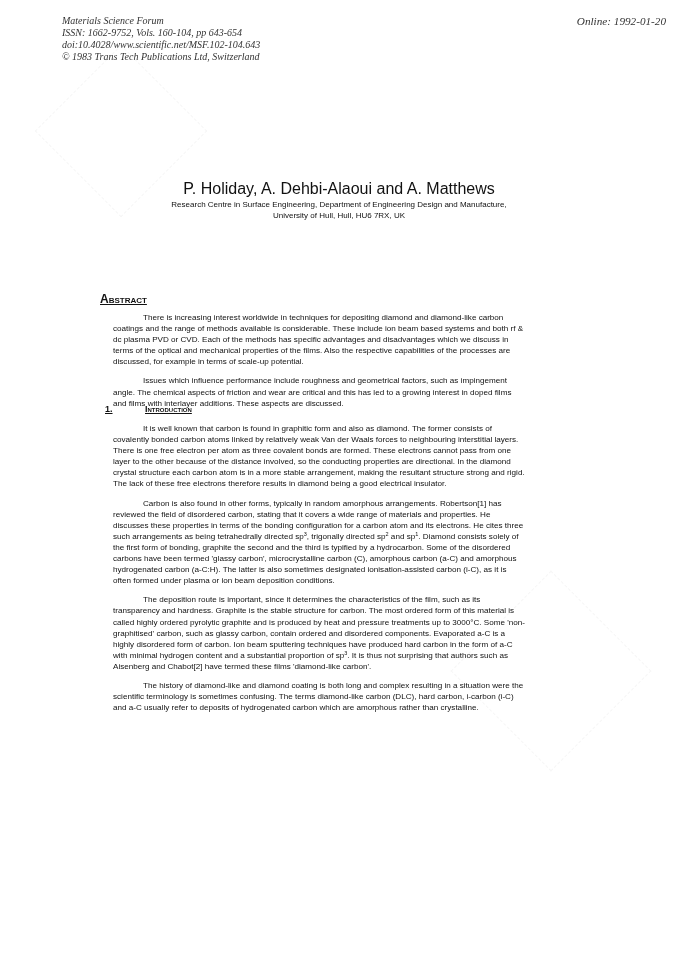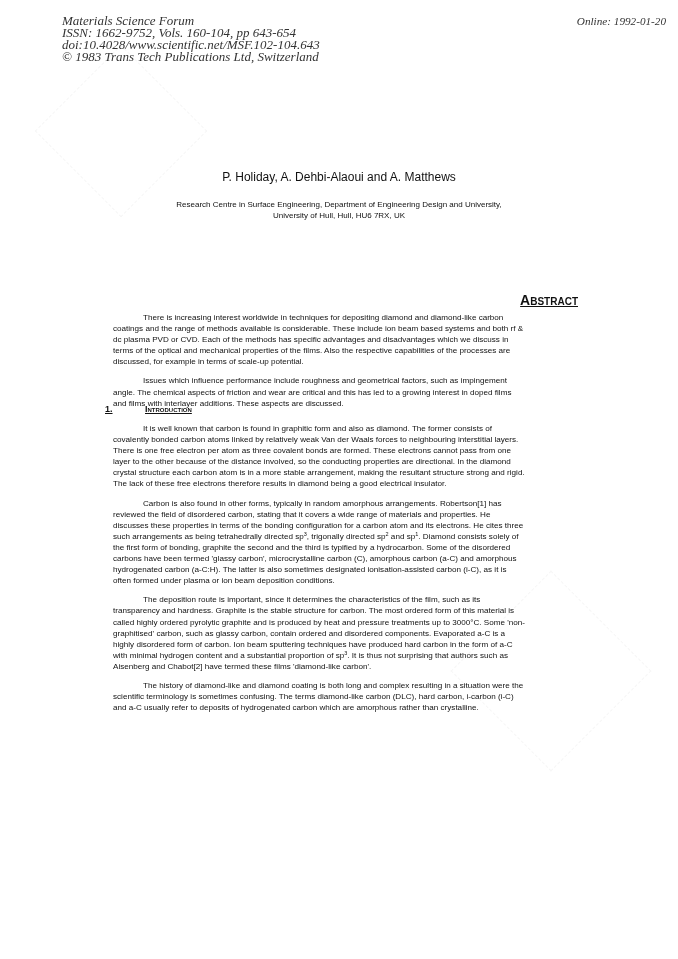--- a/index.html
+++ b/index.html
@@ -1,45 +1,45 @@
 <!DOCTYPE html>
 <html><head>
 <meta charset="utf-8">
 <style>
   html, body { margin: 0; padding: 0; background: #ffffff; }
   body { width: 678px; height: 959px; position: relative; overflow: hidden; color: #111; }
   .header-left {
     position: absolute; left: 62px; top: 15px;
     font-family: "Liberation Serif", serif; font-style: italic;
-    font-size: 13px; line-height: 12px; color: #333;
+    font-size: 10px; line-height: 12px; color: #333;
   }
   .header-right {
     position: absolute; right: 12px; top: 15px;
     font-family: "Liberation Serif", serif; font-style: italic;
     font-size: 11.2px; line-height: 12px; color: #333;
   }
   .title {
     position: absolute; left: 100px; width: 478px; top: 138px;
     font-family: "Liberation Sans", sans-serif; font-weight: bold;
     font-size: 12.6px; line-height: 16px; text-align: center; color: #111;
   }
   .authors {
-    position: absolute; left: 100px; width: 478px; top: 170px;
+    position: absolute; left: 100px; width: 478px; top: 180px;
     font-family: "Liberation Sans", sans-serif;
-    font-size: 12px; text-align: center; color: #111;
+    font-size: 16px; text-align: center; color: #111;
   }
   .affil {
     position: absolute; left: 100px; width: 478px; top: 199px;
     font-family: "Liberation Sans", sans-serif;
     font-size: 8px; line-height: 11px; text-align: center; color: #111;
   }
   .abstract-heading {
     position: absolute; left: 100px; width: 478px; top: 292px;
     font-family: "Liberation Sans", sans-serif; font-weight: bold;
-    font-size: 14px; text-align: right; text-decoration: underline;
+    font-size: 12px; text-align: left; text-decoration: underline;
     font-variant: small-caps; color: #111;
   }
   .body-block {
     position: absolute; left: 105px; width: 428px;
     font-family: "Liberation Sans", sans-serif;
     font-size: 8.1px; line-height: 11.1px; color: #111;
   }
   .body-block p { margin: 8px; text-indent: 30px; text-align: left; }
   .abstract-body { top: 304px; }
   .section-heading {
@@ -69,21 +69,21 @@
   <div>© 1983 Trans Tech Publications Ltd, Switzerland</div>
 </div>
 <div class="header-right">Online: 1992-01-20</div>
 
 <div class="title">
 </div>
 
 <div class="authors">P. Holiday, A. Dehbi-Alaoui and A. Matthews</div>
 
 <div class="affil">
-  <div>Research Centre in Surface Engineering, Department of Engineering Design and University,</div>
+  <div>Research Centre in Surface Engineering, Department of Engineering Design and Manufacture,</div>
   <div>University of Hull, Hull, HU6 7RX, UK</div>
 </div>
 
 <div class="abstract-heading">Abstract</div>
 
 <div class="body-block abstract-body">
   <p>There is increasing interest worldwide in techniques for depositing diamond and diamond-like carbon coatings and the range of methods available is considerable. These include ion beam based systems and both rf &amp; dc plasma PVD or CVD. Each of the methods has specific advantages and disadvantages which we discuss in terms of the optical and mechanical properties of the films. Also the respective capabilities of the processes are discussed, for example in terms of scale-up potential.</p>
   <p>Issues which influence performance include roughness and geometrical factors, such as impingement angle. The chemical aspects of friction and wear are critical and this has led to a growing interest in doped films and films with interlayer additions. These aspects are discussed.</p>
 </div>
 

